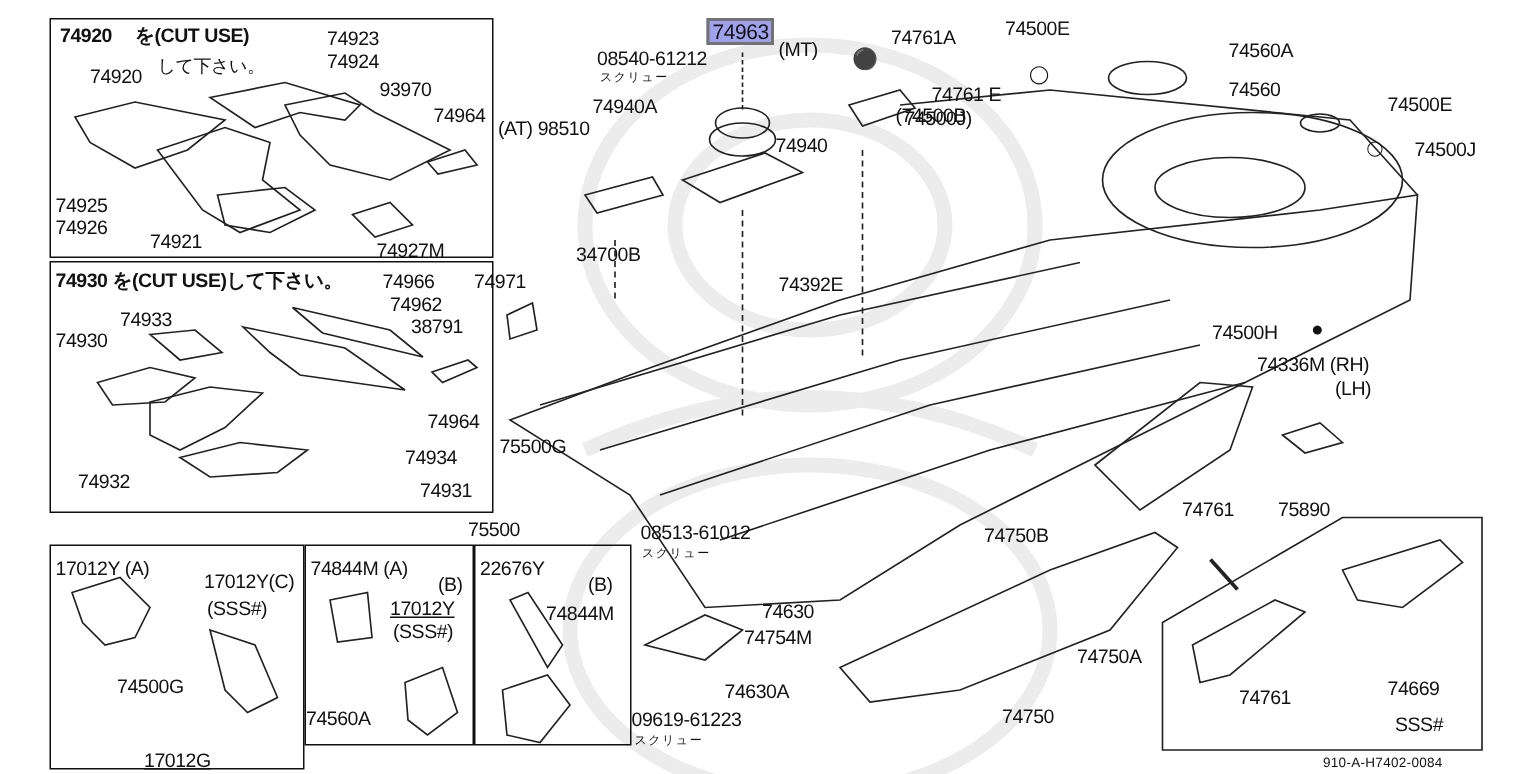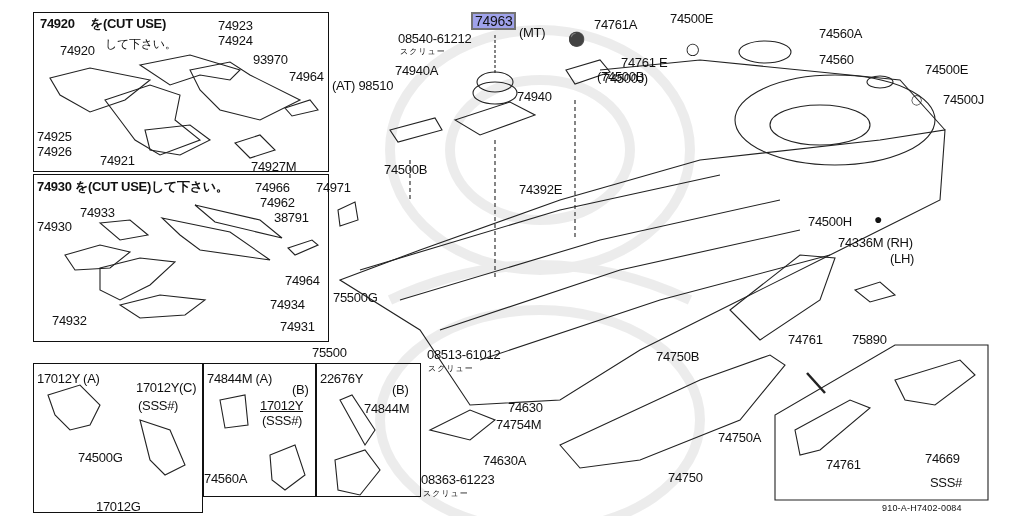--- a/index.html
+++ b/index.html
@@ -148,37 +148,37 @@
 <span class="lbl" style="left:670px;top:12px;">74500E</span>
 <span class="lbl" style="left:819px;top:27px;">74560A</span>
 <span class="lbl" style="left:819px;top:53px;">74560</span>
 <span class="lbl" style="left:925px;top:63px;">74500E</span>
 <span class="lbl" style="left:943px;top:93px;">74500J</span>
 <span class="lbl" style="left:395px;top:64px;">74940A</span>
 <span class="lbl" style="left:332px;top:79px;">(AT) 98510</span>
 <span class="lbl" style="left:621px;top:56px;">74761 E</span>
 <span class="lbl" style="left:597px;top:70px;">(74500B</span>
 <span class="lbl" style="left:603px;top:72px;">74500J)</span>
-<span class="lbl" style="left:384px;top:163px;">74500B</span>
+<span class="lbl" style="left:384px;top:163px;">34700B</span>
 <span class="lbl" style="left:519px;top:183px;">74392E</span>
 <span class="lbl" style="left:808px;top:215px;">74500H</span>
 <span class="lbl" style="left:838px;top:236px;">74336M (RH)</span>
 <span class="lbl note" style="left:890px;top:252px;">(LH)</span>
 <span class="lbl" style="left:333px;top:291px;">75500G</span>
 <span class="lbl" style="left:312px;top:346px;">75500</span>
 <span class="lbl" style="left:427px;top:348px;">08513-61012</span>
 <span class="lbl small" style="left:428px;top:364px;">スクリュー</span>
 <span class="lbl" style="left:788px;top:333px;">74761</span>
 <span class="lbl" style="left:852px;top:333px;">75890</span>
 <span class="lbl" style="left:656px;top:350px;">74750B</span>
 <span class="lbl" style="left:508px;top:401px;">74630</span>
 <span class="lbl" style="left:496px;top:418px;">74754M</span>
 <span class="lbl" style="left:718px;top:431px;">74750A</span>
 <span class="lbl" style="left:483px;top:454px;">74630A</span>
-<span class="lbl" style="left:421px;top:473px;">08363-61223</span>
+<span class="lbl" style="left:421px;top:473px;">09619-61223</span>
 <span class="lbl small" style="left:423px;top:489px;">スクリュー</span>
 <span class="lbl" style="left:668px;top:471px;">74750</span>
 
 <span class="lbl note" style="left:568px;top:32px;font-size:14px;">⚫</span>
 <span class="lbl note" style="left:686px;top:42px;font-size:12px;">◯</span>
 <span class="lbl note" style="left:911px;top:93px;font-size:10px;">◯</span>
 <span class="lbl note" style="left:874px;top:212px;font-size:14px;">●</span>
 
 <span class="code" style="left:882px;top:503px;">910-A-H7402-0084</span>
 

